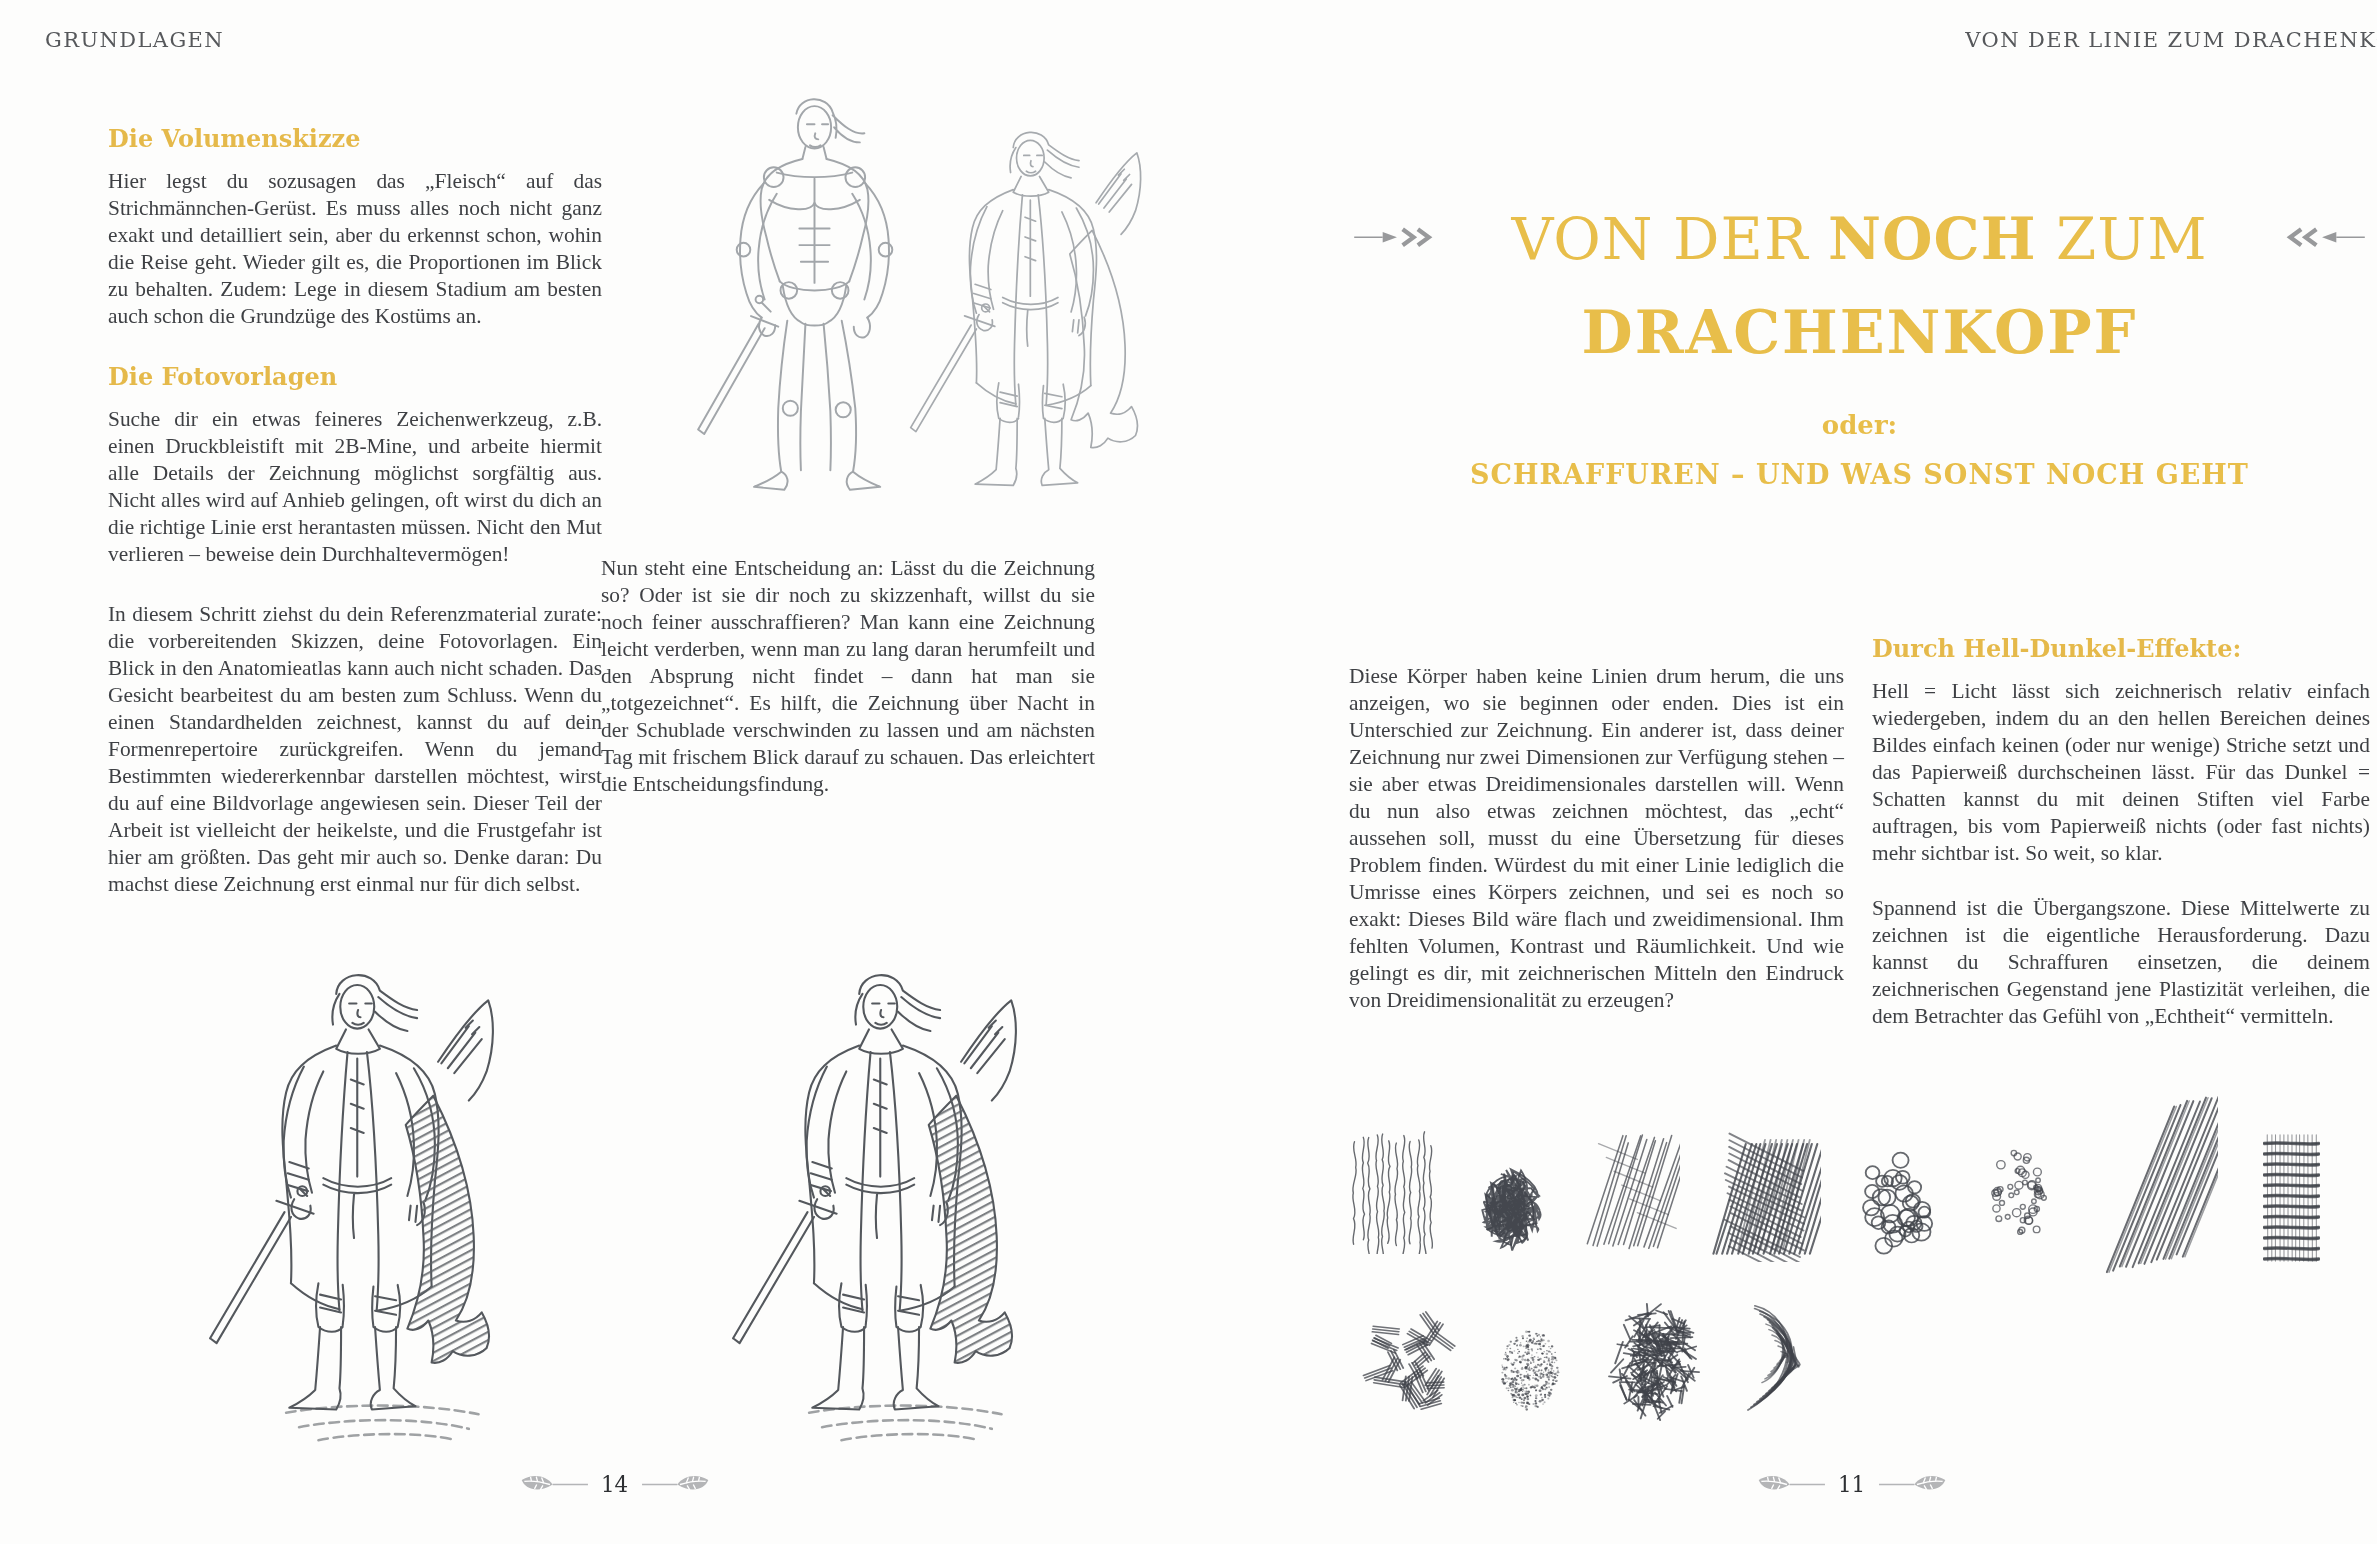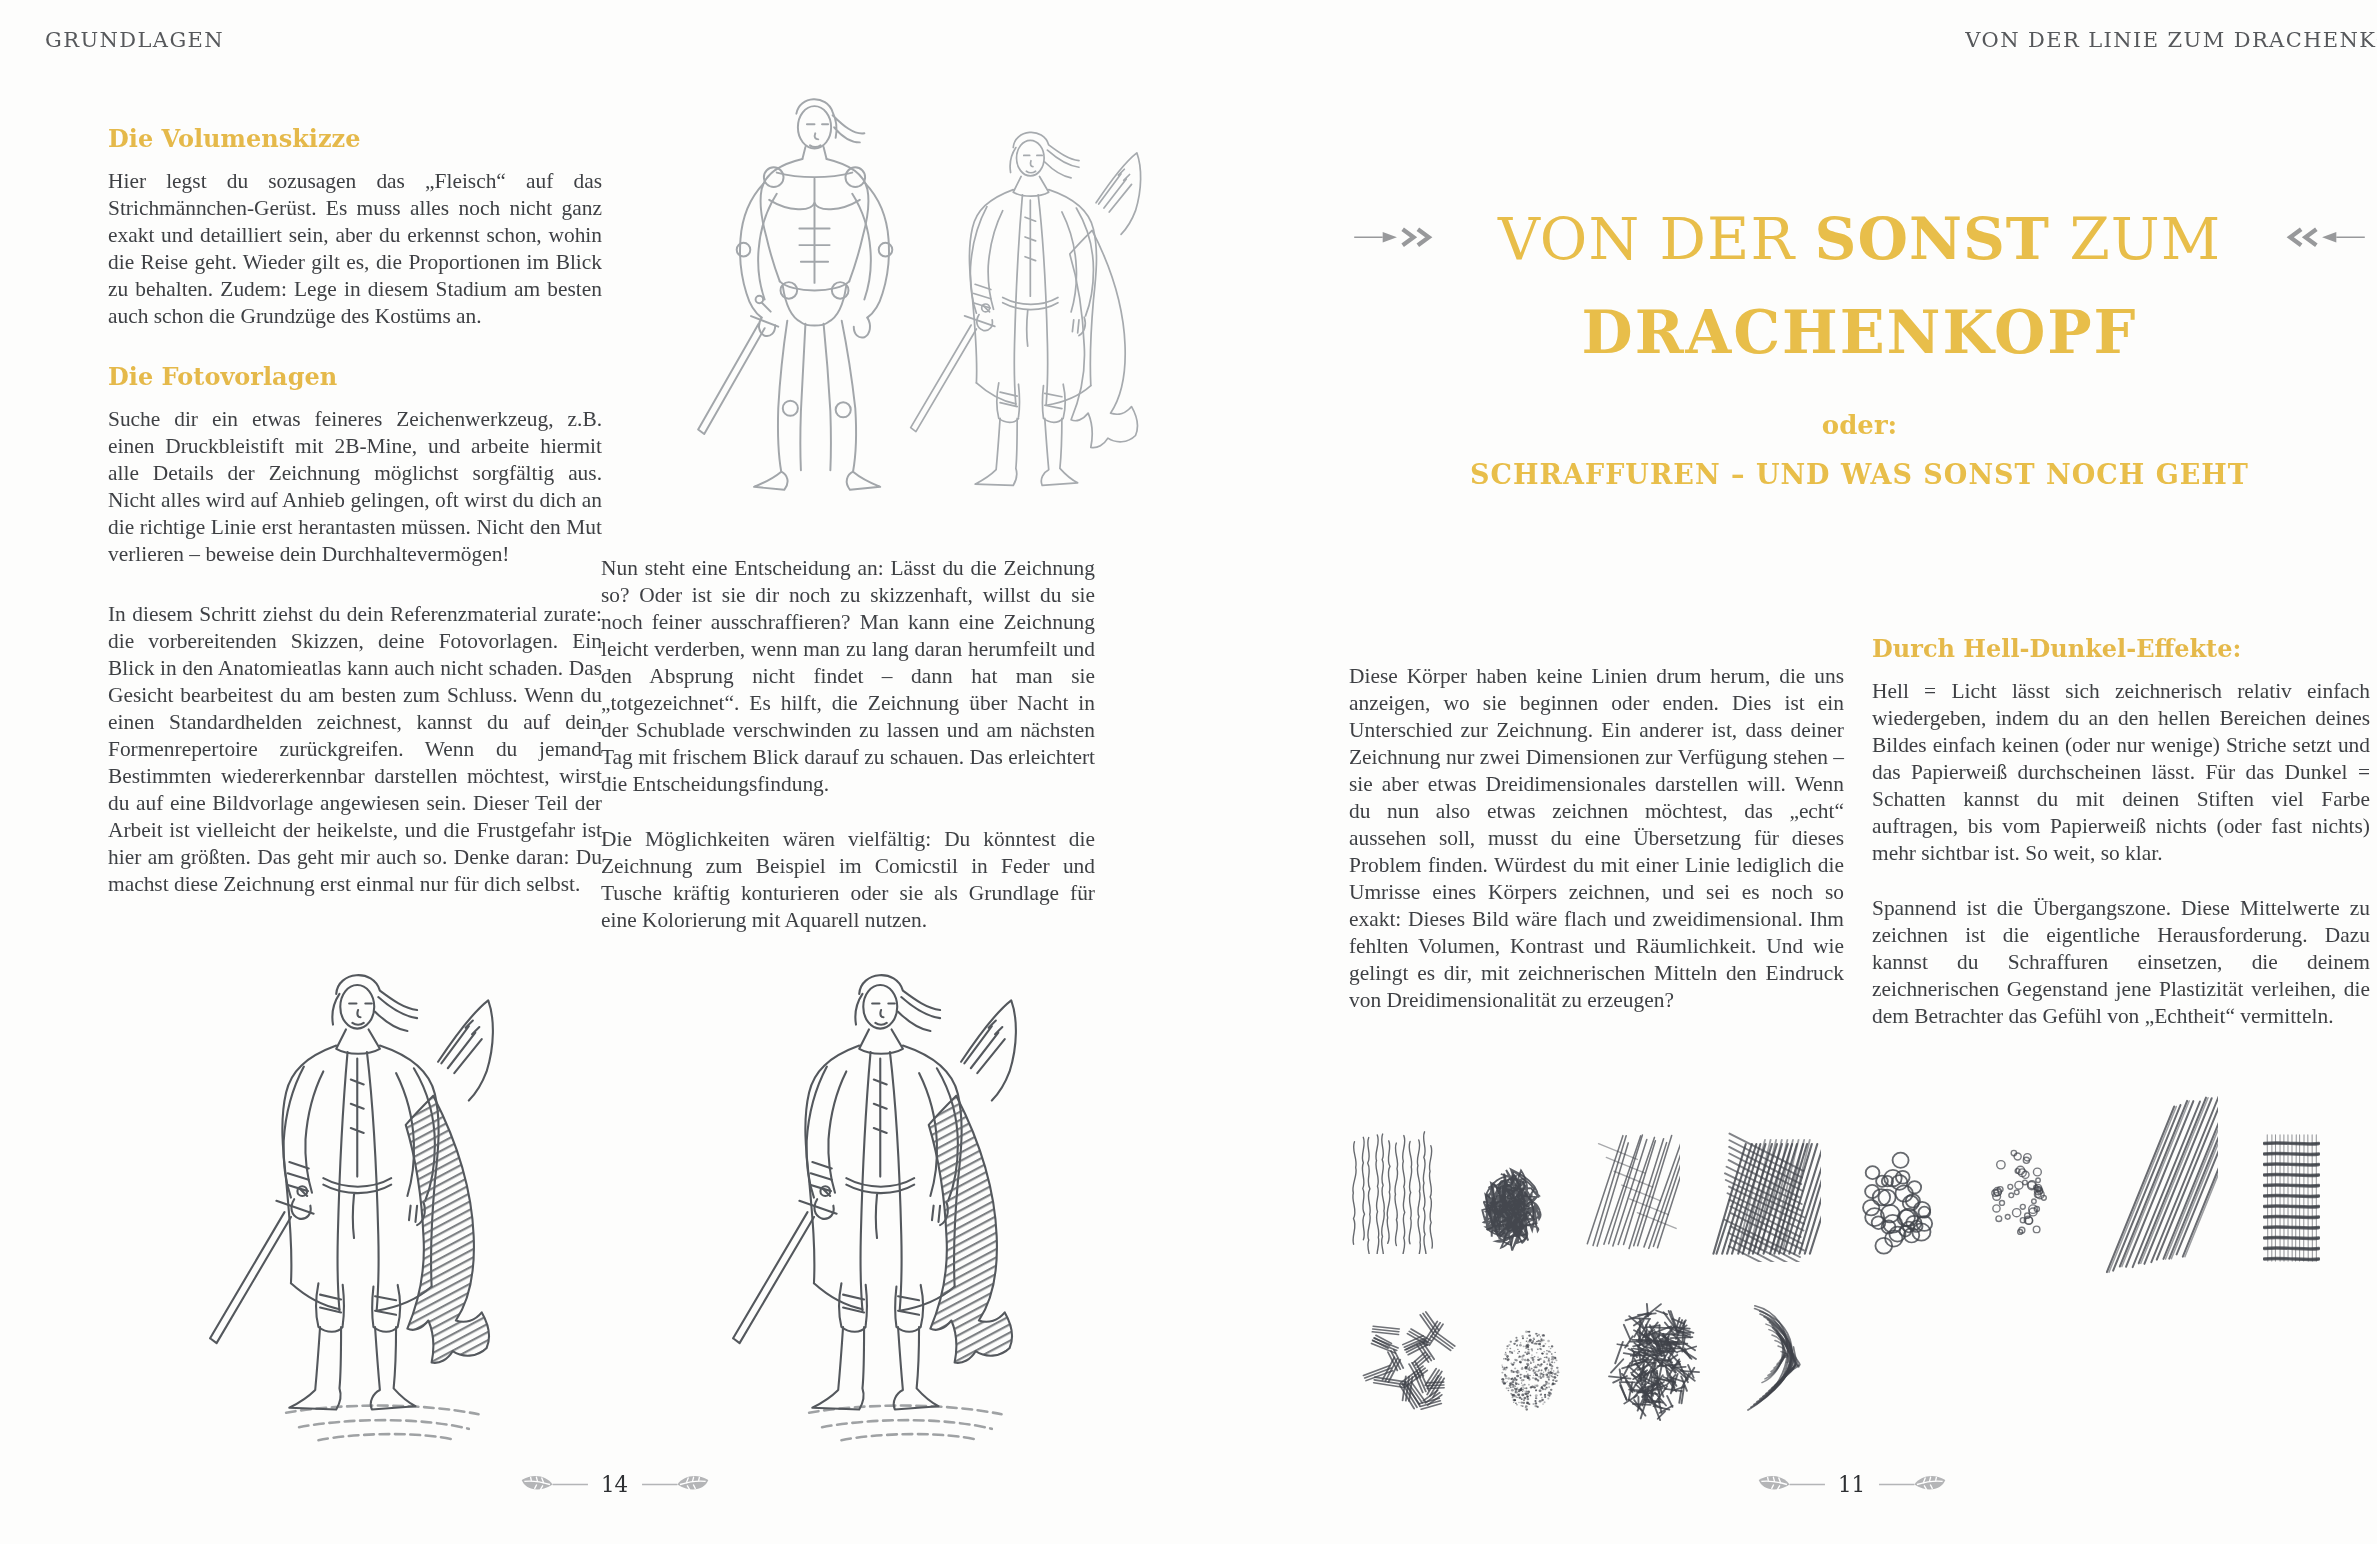--- a/index.html
+++ b/index.html
@@ -147,21 +147,20 @@
   <div class="textcol" style="left:108px;top:125px;width:494px;">
     <p class="sec-h">Die Volumenskizze</p>
     <p class="mt-p">Hier legst du sozusagen das „Fleisch“ auf das Strichmännchen-Gerüst. Es muss alles noch nicht ganz exakt und detailliert sein, aber du erkennst schon, wohin die Reise geht. Wieder gilt es, die Proportionen im Blick zu behalten. Zudem: Lege in diesem Stadium am besten auch schon die Grundzüge des Kostüms an.</p>
     <p class="sec-h mt-gap">Die Fotovorlagen</p>
     <p class="mt-p">Suche dir ein etwas feineres Zeichenwerkzeug, z.B. einen Druckbleistift mit 2B-Mine, und arbeite hiermit alle Details der Zeichnung möglichst sorgfältig aus. Nicht alles wird auf Anhieb gelingen, oft wirst du dich an die richtige Linie erst herantasten müssen. Nicht den Mut verlieren – beweise dein Durchhaltevermögen!</p>
     <p class="mt-gap">In diesem Schritt ziehst du dein Referenzmaterial zurate: die vorbereitenden Skizzen, deine Fotovorlagen. Ein Blick in den Anatomieatlas kann auch nicht schaden. Das Gesicht bearbeitest du am besten zum Schluss. Wenn du einen Standardhelden zeichnest, kannst du auf dein Formenrepertoire zurückgreifen. Wenn du jemand Bestimmten wiedererkennbar darstellen möchtest, wirst du auf eine Bildvorlage angewiesen sein. Dieser Teil der Arbeit ist vielleicht der heikelste, und die Frustgefahr ist hier am größten. Das geht mir auch so. Denke daran: Du machst diese Zeichnung erst einmal nur für dich selbst.</p>
   </div>
 
   <div class="textcol" style="left:601px;top:555px;width:494px;">
     <p>Nun steht eine Entscheidung an: Lässt du die Zeichnung so? Oder ist sie dir noch zu skizzenhaft, willst du sie noch feiner ausschraffieren? Man kann eine Zeichnung leicht verderben, wenn man zu lang daran herumfeilt und den Absprung nicht findet – dann hat man sie „totgezeichnet“. Es hilft, die Zeichnung über Nacht in der Schublade verschwinden zu lassen und am nächsten Tag mit frischem Blick darauf zu schauen. Das erleichtert die Entscheidungsfindung.</p>
-    <p class="mt-par">Die Möglichkeiten wären vielfältig: Du könntest die Zeichnung zum Beispiel im Comicstil in Feder und Tusche kräftig konturieren oder sie als Grundlage für eine Kolorierung mit Aquarell nutzen.</p>
   </div>
 
   <div class="figure fig-anatomy" style="left:685px;top:88px;width:259px;height:423px;">
     <svg viewBox="0 0 340 560" preserveAspectRatio="xMidYMid meet">
         <use href="#fig-anatomy"></use>
       </svg>
   </div>
   <div class="figure fig-light" style="left:887px;top:118px;width:309px;height:422px;">
     <svg viewBox="0 0 470 640" preserveAspectRatio="xMidYMid meet">
         <use href="#fig-warrior"></use>
@@ -173,21 +172,21 @@
       </svg>
   </div>
   <div class="figure fig-dark" style="left:704px;top:958px;width:380px;height:518px;">
     <svg viewBox="0 0 470 640" preserveAspectRatio="xMidYMid meet">
         <use href="#fig-warrior"></use>
       </svg>
   </div>
 
   <div class="title-block">
     <div class="title-line1">
-      <span>VON DER </span><span class="b">SONST</span><span> ZUM</span>
+      <span>VON DER </span><span class="b">NOCH</span><span> ZUM</span>
     </div>
     <div class="title-line2">DRACHENKOPF</div>
     <div class="kicker">oder:</div>
     <div class="subtitle">SCHRAFFUREN – UND WAS SONST NOCH GEHT</div>
   </div>
   <svg class="ornament" style="left:1353px;top:223px;" viewBox="0 0 180 60" width="86" height="28.5">
       <use href="#arrowOrnament"></use>
     </svg>
   <svg class="ornament" style="left:2280px;top:223px;transform:scaleX(-1);" viewBox="0 0 180 60" width="86" height="28.5">
       <use href="#arrowOrnament"></use>

